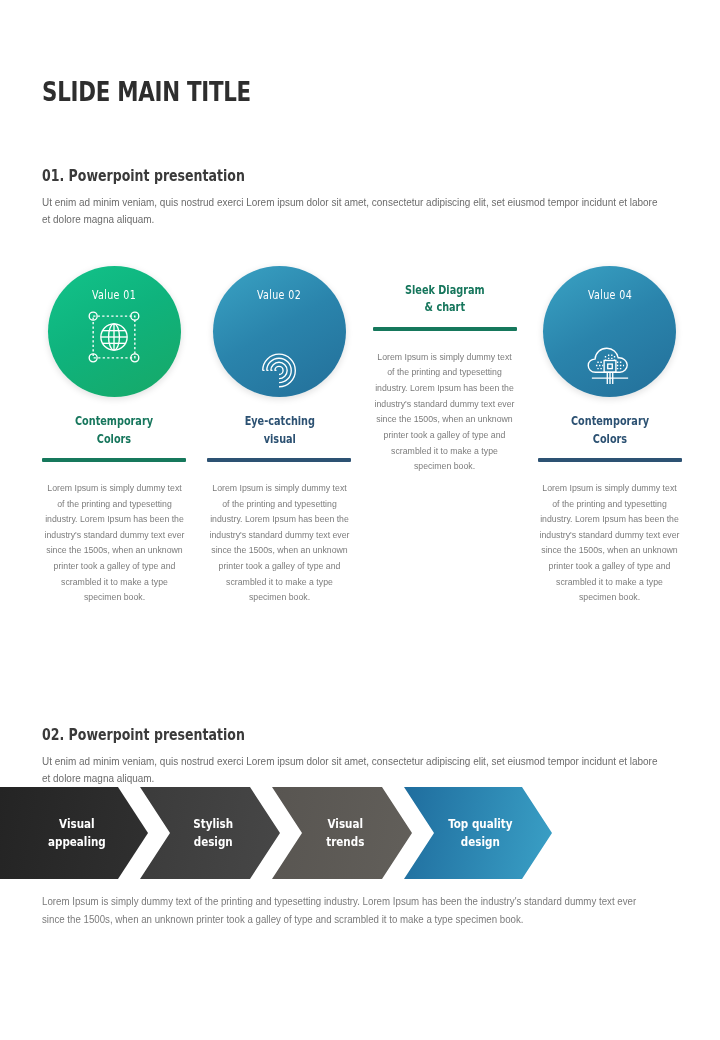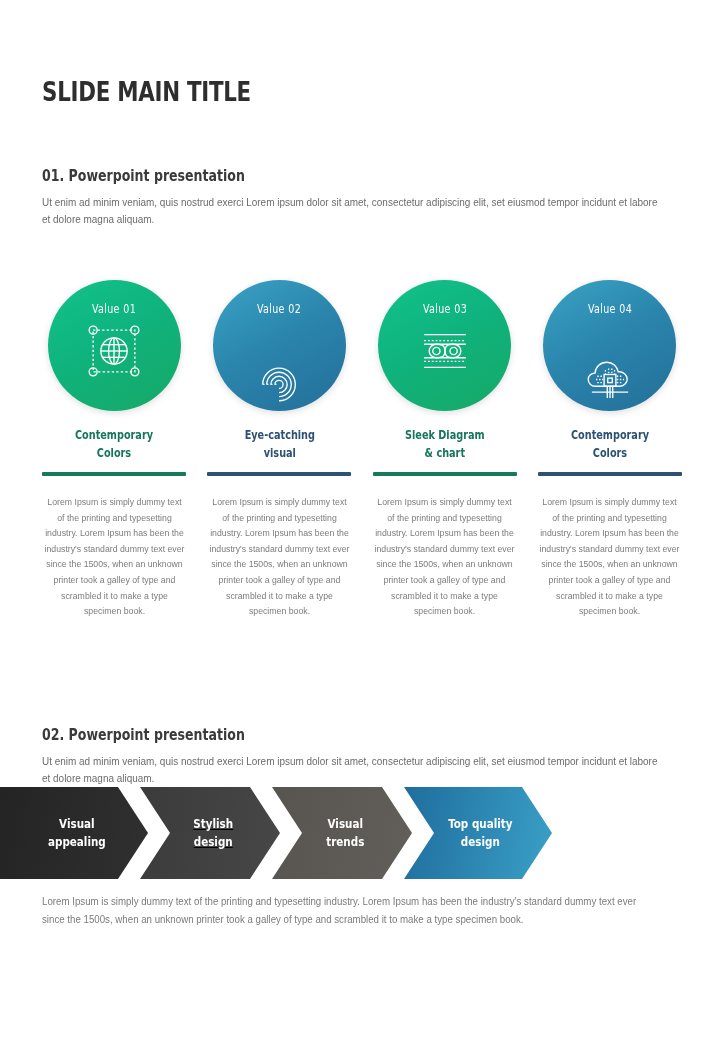--- a/index.html
+++ b/index.html
@@ -33,21 +33,21 @@
     transform:scaleX(0.9);transform-origin:left center;
     white-space:nowrap;margin:0 0 9px 0;
   }
   .section-sub{
     font-size:10.6px;line-height:1.65;color:#6b6b6b;
     transform:scaleX(0.94);transform-origin:left top;
     width:104%;margin:0;
   }
 
   
-  .columns{position:absolute;left:42px;top:280px;width:640px;height:340px;
+  .columns{position:absolute;left:42px;top:266px;width:640px;height:340px;
            display:flex;justify-content:space-between;}
   .col{width:144px;display:flex;flex-direction:column;align-items:center;}
 
   .circle{
     width:133px;height:133px;border-radius:50%;
     display:flex;flex-direction:column;align-items:center;
     justify-content:flex-start;
     box-shadow:0 2px 7px rgba(0,0,0,.13);
     position:relative;
   }
@@ -164,37 +164,20 @@
           </svg>
         </div>
       </div>
       <div class="col-title blue">Eye-catching
 visual</div>
       <div class="bar blue"></div>
       <div class="col-body">Lorem Ipsum is simply dummy text of the printing and typesetting industry. Lorem Ipsum has been the industry's standard dummy text ever since the 1500s, when an unknown printer took a galley of type and scrambled it to make a type specimen book.</div>
     </div>
 
     <div class="col">
-      <div class="circle green">
-        <div class="value-label">Value 03</div>
-        <div class="icon-wrap">
-          <svg viewBox="0 0 64 64" fill="none" stroke="#ffffff" stroke-width="1.5">
-            <line x1="9" y1="14" x2="55" y2="14"></line>
-            <line x1="9" y1="20.5" x2="55" y2="20.5" stroke-dasharray="2 2.2"></line>
-            <line x1="9" y1="24.5" x2="55" y2="24.5"></line>
-            <line x1="9" y1="39.5" x2="55" y2="39.5"></line>
-            <line x1="9" y1="43.5" x2="55" y2="43.5" stroke-dasharray="2 2.2"></line>
-            <line x1="9" y1="50" x2="55" y2="50"></line>
-            <path d="M32 32 C32 24.5 26.5 24.5 22.5 24.5 C18 24.5 14.5 27.8 14.5 32 C14.5 36.2 18 39.5 22.5 39.5 C26.5 39.5 32 39.5 32 32 Z"></path>
-            <path d="M32 32 C32 24.5 37.5 24.5 41.5 24.5 C46 24.5 49.5 27.8 49.5 32 C49.5 36.2 46 39.5 41.5 39.5 C37.5 39.5 32 39.5 32 32 Z"></path>
-            <circle cx="22.5" cy="32" r="4"></circle>
-            <circle cx="41.5" cy="32" r="4"></circle>
-          </svg>
-        </div>
-      </div>
       <div class="col-title green">Sleek Diagram
 &amp; chart</div>
       <div class="bar green"></div>
       <div class="col-body">Lorem Ipsum is simply dummy text of the printing and typesetting industry. Lorem Ipsum has been the industry's standard dummy text ever since the 1500s, when an unknown printer took a galley of type and scrambled it to make a type specimen book.</div>
     </div>
 
     <div class="col">
       <div class="circle blue">
         <div class="value-label">Value 04</div>
         <div class="icon-wrap">
@@ -232,21 +215,21 @@
   <div class="section" style="top:726px;">
     <div class="section-title">02. Powerpoint presentation</div>
     <div class="section-sub">Ut enim ad minim veniam, quis nostrud exerci  Lorem ipsum dolor sit amet, consectetur adipiscing elit, set eiusmod tempor incidunt et labore et dolore magna aliquam.</div>
   </div>
 
   <div class="chevrons">
     <div class="chev" id="chev0" style="width: 148px; background: linear-gradient(100deg, rgb(36, 36, 36) 0%, rgb(48, 48, 48) 100%); z-index: 10;">
       <div class="chev-label">Visual
 appealing</div>
     </div>
-    <div class="chev notch" id="chev1" style="width: 140px; background: linear-gradient(100deg, rgb(59, 59, 59) 0%, rgb(71, 71, 71) 100%); z-index: 9; text-decoration: underline;">
+    <div class="chev notch" id="chev1" style="width: 140px; background: linear-gradient(100deg, rgb(59, 59, 59) 0%, rgb(71, 71, 71) 100%); z-index: 9;">
       <div class="chev-label">Stylish
 design</div>
     </div>
     <div class="chev notch" id="chev2" style="width: 140px; background: linear-gradient(100deg, rgb(88, 85, 81) 0%, rgb(98, 95, 90) 100%); z-index: 8;">
       <div class="chev-label">Visual
 trends</div>
     </div>
     <div class="chev notch" id="chev3" style="width: 148px; background: linear-gradient(100deg, rgb(31, 109, 158) 0%, rgb(58, 160, 198) 100%); z-index: 7;">
       <div class="chev-label">Top quality
 design</div>

